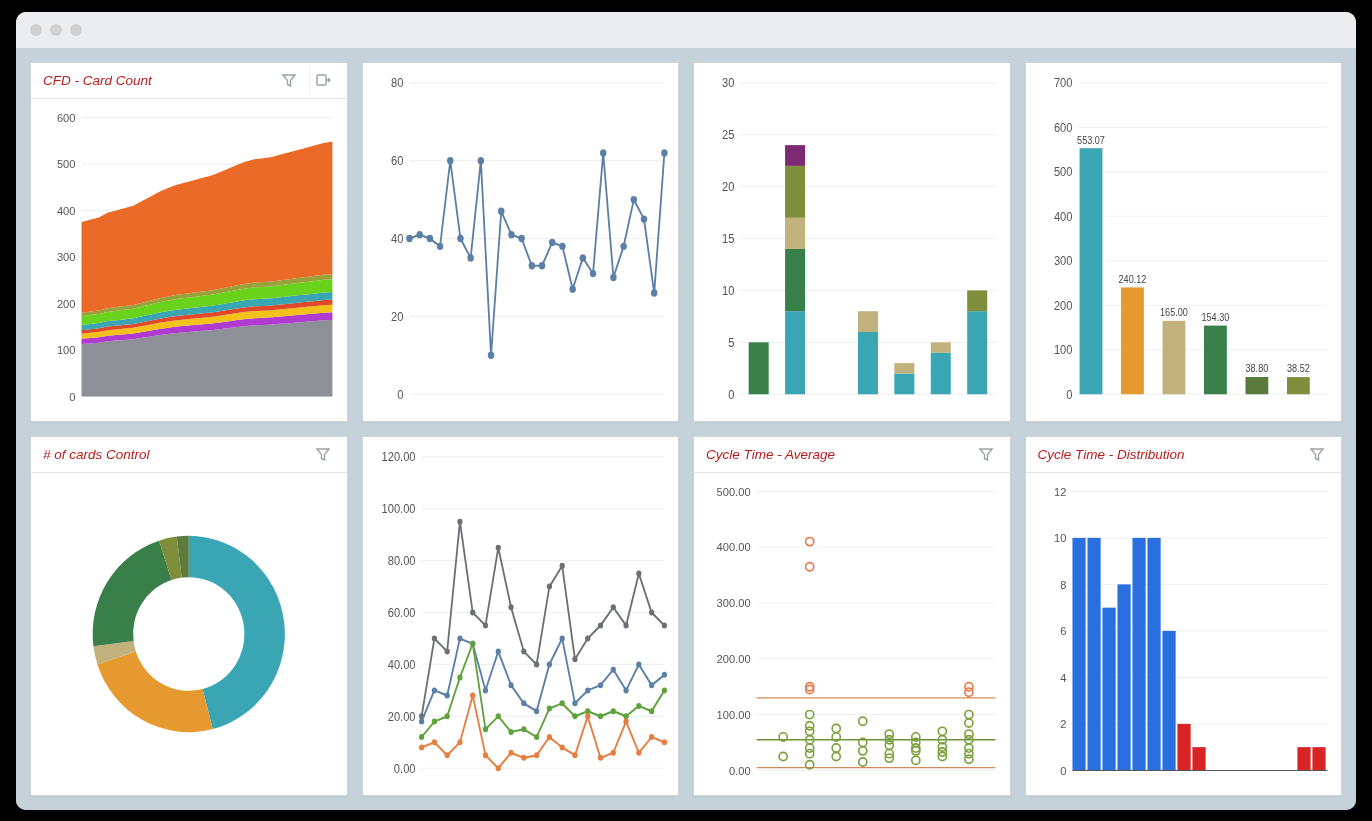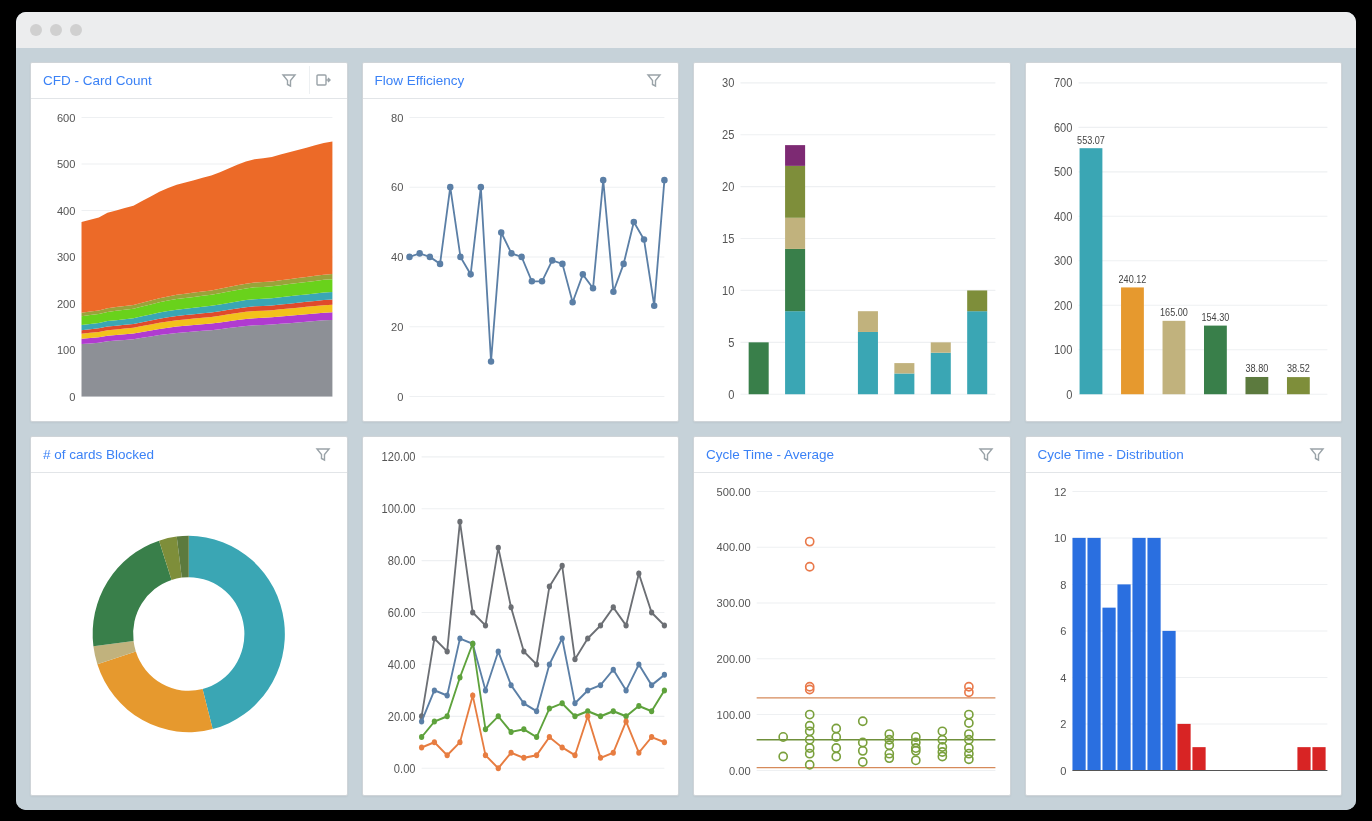--- a/index.html
+++ b/index.html
@@ -50,22 +50,23 @@
   .card-header {
     height: 36px;
     padding: 0 10px 0 12px;
     border-bottom: 1px solid #e2e5e8;
     display: flex;
     align-items: center;
     justify-content: space-between;
   }
   .card-title {
     font-size: 13.5px;
-    color: #3b82f6;
+    color: #b91c1c;
     font-weight: 400;
+    font-style: italic;
   }
   .card-icons {
     display: flex;
     gap: 6px;
     align-items: center;
   }
   .icon-btn {
     width: 28px; height: 28px;
     display: flex; align-items: center; justify-content: center;
     cursor: pointer;
@@ -130,30 +131,20 @@
             <path d="M 44 226.3125 L 52.55172413793103 225.57 L 61.103448275862064 224.8275 L 69.65517241379311 223.3425 L 78.20689655172413 222.6 L 86.75862068965517 221.85750000000002 L 95.3103448275862 221.115 L 103.86206896551724 219.63 L 112.41379310344827 218.14499999999998 L 120.96551724137932 216.66 L 129.51724137931035 215.47199999999998 L 138.0689655172414 214.4325 L 146.6206896551724 213.69 L 155.17241379310343 212.9475 L 163.72413793103448 212.20499999999998 L 172.27586206896552 211.4625 L 180.82758620689654 210.423 L 189.3793103448276 209.235 L 197.93103448275863 208.047 L 206.48275862068965 207.0075 L 215.0344827586207 206.265 L 223.58620689655172 205.96800000000002 L 232.13793103448276 205.52249999999998 L 240.6896551724138 204.78 L 249.24137931034483 204.0375 L 257.7931034482758 203.295 L 266.34482758620686 202.5525 L 274.8965517241379 201.81 L 283.44827586206895 201.0675 L 292 200.622 L 292 193.224 L 283.44827586206895 193.71 L 274.8965517241379 194.52 L 266.34482758620686 195.32999999999998 L 257.7931034482758 196.14 L 249.24137931034483 196.95 L 240.6896551724138 197.76 L 232.13793103448276 198.57000000000002 L 223.58620689655172 199.056 L 215.0344827586207 199.38 L 206.48275862068965 200.19 L 197.93103448275863 201.324 L 189.3793103448276 202.62 L 180.82758620689654 203.916 L 172.27586206896552 205.05 L 163.72413793103448 205.86 L 155.17241379310343 206.67000000000002 L 146.6206896551724 207.48 L 138.0689655172414 208.29 L 129.51724137931035 209.424 L 120.96551724137932 210.72000000000003 L 112.41379310344827 212.34 L 103.86206896551724 213.95999999999998 L 95.3103448275862 215.57999999999998 L 86.75862068965517 216.39 L 78.20689655172413 217.2 L 69.65517241379311 218.01 L 61.103448275862064 219.63 L 52.55172413793103 220.44 L 44 221.25 Z" fill="#f2c21b"></path>
             <path d="M 44 221.25 L 52.55172413793103 220.44 L 61.103448275862064 219.63 L 69.65517241379311 218.01 L 78.20689655172413 217.2 L 86.75862068965517 216.39 L 95.3103448275862 215.57999999999998 L 103.86206896551724 213.95999999999998 L 112.41379310344827 212.34 L 120.96551724137932 210.72000000000003 L 129.51724137931035 209.424 L 138.0689655172414 208.29 L 146.6206896551724 207.48 L 155.17241379310343 206.67000000000002 L 163.72413793103448 205.86 L 172.27586206896552 205.05 L 180.82758620689654 203.916 L 189.3793103448276 202.62 L 197.93103448275863 201.324 L 206.48275862068965 200.19 L 215.0344827586207 199.38 L 223.58620689655172 199.056 L 232.13793103448276 198.57000000000002 L 240.6896551724138 197.76 L 249.24137931034483 196.95 L 257.7931034482758 196.14 L 266.34482758620686 195.32999999999998 L 274.8965517241379 194.52 L 283.44827586206895 193.71 L 292 193.224 L 292 188.29199999999997 L 283.44827586206895 188.805 L 274.8965517241379 189.66000000000003 L 266.34482758620686 190.515 L 257.7931034482758 191.37 L 249.24137931034483 192.225 L 240.6896551724138 193.08 L 232.13793103448276 193.935 L 223.58620689655172 194.448 L 215.0344827586207 194.79 L 206.48275862068965 195.64499999999998 L 197.93103448275863 196.84199999999998 L 189.3793103448276 198.21 L 180.82758620689654 199.57799999999997 L 172.27586206896552 200.77499999999998 L 163.72413793103448 201.63 L 155.17241379310343 202.485 L 146.6206896551724 203.34 L 138.0689655172414 204.195 L 129.51724137931035 205.392 L 120.96551724137932 206.76 L 112.41379310344827 208.47 L 103.86206896551724 210.18 L 95.3103448275862 211.89 L 86.75862068965517 212.745 L 78.20689655172413 213.6 L 69.65517241379311 214.45499999999998 L 61.103448275862064 216.16500000000002 L 52.55172413793103 217.01999999999998 L 44 217.875 Z" fill="#e04a2b"></path>
             <path d="M 44 217.875 L 52.55172413793103 217.01999999999998 L 61.103448275862064 216.16500000000002 L 69.65517241379311 214.45499999999998 L 78.20689655172413 213.6 L 86.75862068965517 212.745 L 95.3103448275862 211.89 L 103.86206896551724 210.18 L 112.41379310344827 208.47 L 120.96551724137932 206.76 L 129.51724137931035 205.392 L 138.0689655172414 204.195 L 146.6206896551724 203.34 L 155.17241379310343 202.485 L 163.72413793103448 201.63 L 172.27586206896552 200.77499999999998 L 180.82758620689654 199.57799999999997 L 189.3793103448276 198.21 L 197.93103448275863 196.84199999999998 L 206.48275862068965 195.64499999999998 L 215.0344827586207 194.79 L 223.58620689655172 194.448 L 232.13793103448276 193.935 L 240.6896551724138 193.08 L 249.24137931034483 192.225 L 257.7931034482758 191.37 L 266.34482758620686 190.515 L 274.8965517241379 189.66000000000003 L 283.44827586206895 188.805 L 292 188.29199999999997 L 292 180.894 L 283.44827586206895 181.4475 L 274.8965517241379 182.37 L 266.34482758620686 183.2925 L 257.7931034482758 184.21499999999997 L 249.24137931034483 185.1375 L 240.6896551724138 186.06 L 232.13793103448276 186.98250000000002 L 223.58620689655172 187.536 L 215.0344827586207 187.90499999999997 L 206.48275862068965 188.8275 L 197.93103448275863 190.119 L 189.3793103448276 191.595 L 180.82758620689654 193.071 L 172.27586206896552 194.3625 L 163.72413793103448 195.285 L 155.17241379310343 196.2075 L 146.6206896551724 197.13 L 138.0689655172414 198.0525 L 129.51724137931035 199.344 L 120.96551724137932 200.82 L 112.41379310344827 202.66500000000002 L 103.86206896551724 204.51 L 95.3103448275862 206.355 L 86.75862068965517 207.2775 L 78.20689655172413 208.2 L 69.65517241379311 209.1225 L 61.103448275862064 210.9675 L 52.55172413793103 211.89 L 44 212.8125 Z" fill="#3aa6b4"></path>
             <path d="M 44 212.8125 L 52.55172413793103 211.89 L 61.103448275862064 210.9675 L 69.65517241379311 209.1225 L 78.20689655172413 208.2 L 86.75862068965517 207.2775 L 95.3103448275862 206.355 L 103.86206896551724 204.51 L 112.41379310344827 202.66500000000002 L 120.96551724137932 200.82 L 129.51724137931035 199.344 L 138.0689655172414 198.0525 L 146.6206896551724 197.13 L 155.17241379310343 196.2075 L 163.72413793103448 195.285 L 172.27586206896552 194.3625 L 180.82758620689654 193.071 L 189.3793103448276 191.595 L 197.93103448275863 190.119 L 206.48275862068965 188.8275 L 215.0344827586207 187.90499999999997 L 223.58620689655172 187.536 L 232.13793103448276 186.98250000000002 L 240.6896551724138 186.06 L 249.24137931034483 185.1375 L 257.7931034482758 184.21499999999997 L 266.34482758620686 183.2925 L 274.8965517241379 182.37 L 283.44827586206895 181.4475 L 292 180.894 L 292 168.564 L 283.44827586206895 169.185 L 274.8965517241379 170.22 L 266.34482758620686 171.255 L 257.7931034482758 172.29 L 249.24137931034483 173.325 L 240.6896551724138 174.36 L 232.13793103448276 175.395 L 223.58620689655172 176.016 L 215.0344827586207 176.43 L 206.48275862068965 177.465 L 197.93103448275863 178.914 L 189.3793103448276 180.57 L 180.82758620689654 182.226 L 172.27586206896552 183.675 L 163.72413793103448 184.70999999999998 L 155.17241379310343 185.745 L 146.6206896551724 186.78 L 138.0689655172414 187.815 L 129.51724137931035 189.264 L 120.96551724137932 190.92000000000002 L 112.41379310344827 192.99 L 103.86206896551724 195.06 L 95.3103448275862 197.13 L 86.75862068965517 198.16500000000002 L 78.20689655172413 199.2 L 69.65517241379311 200.235 L 61.103448275862064 202.305 L 52.55172413793103 203.34 L 44 204.375 Z" fill="#69d21b"></path>
             <path d="M 44 204.375 L 52.55172413793103 203.34 L 61.103448275862064 202.305 L 69.65517241379311 200.235 L 78.20689655172413 199.2 L 86.75862068965517 198.16500000000002 L 95.3103448275862 197.13 L 103.86206896551724 195.06 L 112.41379310344827 192.99 L 120.96551724137932 190.92000000000002 L 129.51724137931035 189.264 L 138.0689655172414 187.815 L 146.6206896551724 186.78 L 155.17241379310343 185.745 L 163.72413793103448 184.70999999999998 L 172.27586206896552 183.675 L 180.82758620689654 182.226 L 189.3793103448276 180.57 L 197.93103448275863 178.914 L 206.48275862068965 177.465 L 215.0344827586207 176.43 L 223.58620689655172 176.016 L 232.13793103448276 175.395 L 240.6896551724138 174.36 L 249.24137931034483 173.325 L 257.7931034482758 172.29 L 266.34482758620686 171.255 L 274.8965517241379 170.22 L 283.44827586206895 169.185 L 292 168.564 L 292 163.632 L 283.44827586206895 164.28000000000003 L 274.8965517241379 165.36 L 266.34482758620686 166.44 L 257.7931034482758 167.52 L 249.24137931034483 168.60000000000002 L 240.6896551724138 169.68 L 232.13793103448276 170.76 L 223.58620689655172 171.40800000000002 L 215.0344827586207 171.83999999999997 L 206.48275862068965 172.92 L 197.93103448275863 174.432 L 189.3793103448276 176.16000000000003 L 180.82758620689654 177.888 L 172.27586206896552 179.4 L 163.72413793103448 180.48000000000002 L 155.17241379310343 181.56 L 146.6206896551724 182.64 L 138.0689655172414 183.72 L 129.51724137931035 185.23199999999997 L 120.96551724137932 186.96 L 112.41379310344827 189.12 L 103.86206896551724 191.28000000000003 L 95.3103448275862 193.44 L 86.75862068965517 194.51999999999998 L 78.20689655172413 195.6 L 69.65517241379311 196.68 L 61.103448275862064 198.84 L 52.55172413793103 199.92000000000002 L 44 201 Z" fill="#9aa33a"></path>
             <path d="M 44 201 L 52.55172413793103 199.92000000000002 L 61.103448275862064 198.84 L 69.65517241379311 196.68 L 78.20689655172413 195.6 L 86.75862068965517 194.51999999999998 L 95.3103448275862 193.44 L 103.86206896551724 191.28000000000003 L 112.41379310344827 189.12 L 120.96551724137932 186.96 L 129.51724137931035 185.23199999999997 L 138.0689655172414 183.72 L 146.6206896551724 182.64 L 155.17241379310343 181.56 L 163.72413793103448 180.48000000000002 L 172.27586206896552 179.4 L 180.82758620689654 177.888 L 189.3793103448276 176.16000000000003 L 197.93103448275863 174.432 L 206.48275862068965 172.92 L 215.0344827586207 171.83999999999997 L 223.58620689655172 171.40800000000002 L 232.13793103448276 170.76 L 240.6896551724138 169.68 L 249.24137931034483 168.60000000000002 L 257.7931034482758 167.52 L 266.34482758620686 166.44 L 274.8965517241379 165.36 L 283.44827586206895 164.28000000000003 L 292 163.632 L 292 35.400000000000006 L 283.44827586206895 36.75 L 274.8965517241379 39 L 266.34482758620686 41.25 L 257.7931034482758 43.5 L 249.24137931034483 45.75 L 240.6896551724138 48 L 232.13793103448276 50.25 L 223.58620689655172 51.599999999999994 L 215.0344827586207 52.5 L 206.48275862068965 54.75 L 197.93103448275863 57.89999999999998 L 189.3793103448276 61.5 L 180.82758620689654 65.1 L 172.27586206896552 68.25 L 163.72413793103448 70.5 L 155.17241379310343 72.75 L 146.6206896551724 75 L 138.0689655172414 77.25 L 129.51724137931035 80.39999999999998 L 120.96551724137932 84 L 112.41379310344827 88.5 L 103.86206896551724 93 L 95.3103448275862 97.5 L 86.75862068965517 99.75 L 78.20689655172413 102 L 69.65517241379311 104.25 L 61.103448275862064 108.75 L 52.55172413793103 111 L 44 113.25 Z" fill="#ec6a28"></path>
           </svg>
     </div>
       </div>
       <div class="card">
-    <div class="card-header">
-      <div class="card-title">Flow Efficiency</div>
-      <div class="card-icons">
-            <div class="icon-btn">
-              <svg width="16" height="16" viewBox="0 0 16 16" fill="none" stroke="currentColor" stroke-width="1.4">
-                <path d="M2 3h12l-4.5 5.5V14l-3-1.5V8.5L2 3z"></path>
-              </svg>
-            </div>
-          </div>
-    </div>
     <div class="chart-body">
       <svg class="chart" viewBox="0 0 300 300" preserveAspectRatio="none">
             <text class="axis-text" x="34" y="286" text-anchor="end">0</text>
             <line x1="40" y1="282" x2="292" y2="282" stroke="#eef0f2"></line>
             <text class="axis-text" x="34" y="218.5" text-anchor="end">20</text>
             <line x1="40" y1="214.5" x2="292" y2="214.5" stroke="#eef0f2"></line>
             <text class="axis-text" x="34" y="151" text-anchor="end">40</text>
             <line x1="40" y1="147" x2="292" y2="147" stroke="#eef0f2"></line>
             <text class="axis-text" x="34" y="83.5" text-anchor="end">60</text>
             <line x1="40" y1="79.5" x2="292" y2="79.5" stroke="#eef0f2"></line>
@@ -252,21 +243,21 @@
             <text class="bar-label" x="181.29999999999998" y="218.4842857142857" text-anchor="middle">154.30</text>
             <rect x="211.02499999999998" y="267.0342857142857" width="22.55" height="14.965714285714284" fill="#5c7a3e"></rect>
             <text class="bar-label" x="222.29999999999998" y="263.0342857142857" text-anchor="middle">38.80</text>
             <rect x="252.02499999999995" y="267.1422857142857" width="22.55" height="14.85771428571428" fill="#7e8e3a"></rect>
             <text class="bar-label" x="263.29999999999995" y="263.1422857142857" text-anchor="middle">38.52</text>
           </svg>
     </div>
       </div>
       <div class="card">
     <div class="card-header">
-      <div class="card-title"># of cards Blocked</div>
+      <div class="card-title"># of cards Control</div>
       <div class="card-icons">
             <div class="icon-btn">
               <svg width="16" height="16" viewBox="0 0 16 16" fill="none" stroke="currentColor" stroke-width="1.4">
                 <path d="M2 3h12l-4.5 5.5V14l-3-1.5V8.5L2 3z"></path>
               </svg>
             </div>
           </div>
     </div>
     <div class="chart-body">
       <svg class="chart" viewBox="0 0 300 300" preserveAspectRatio="none">

